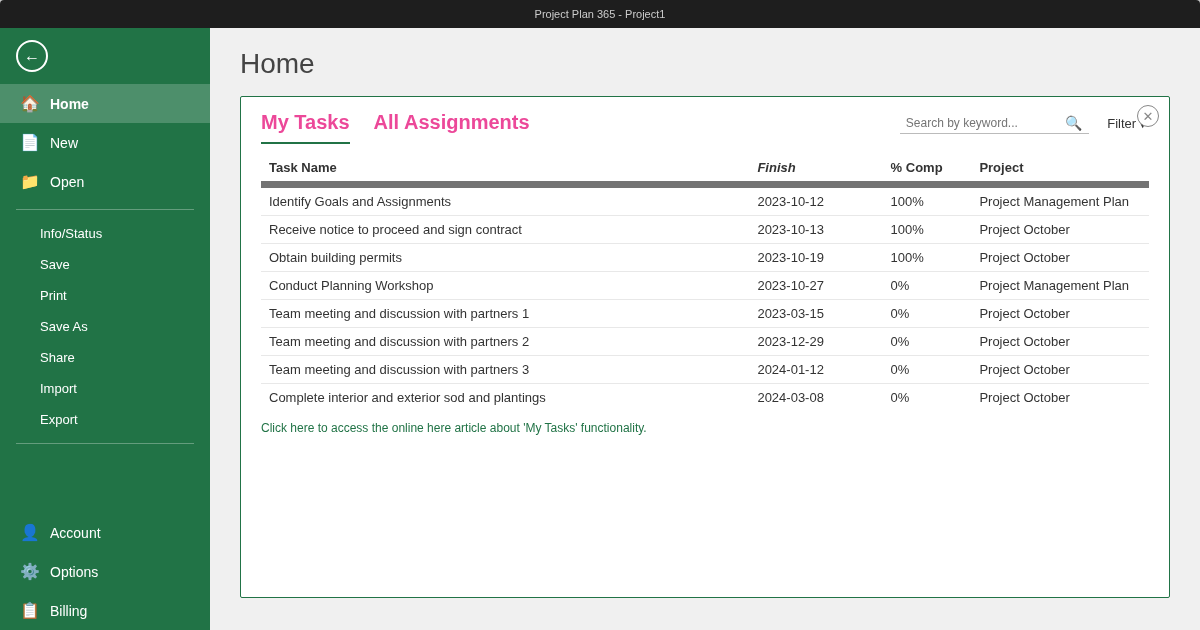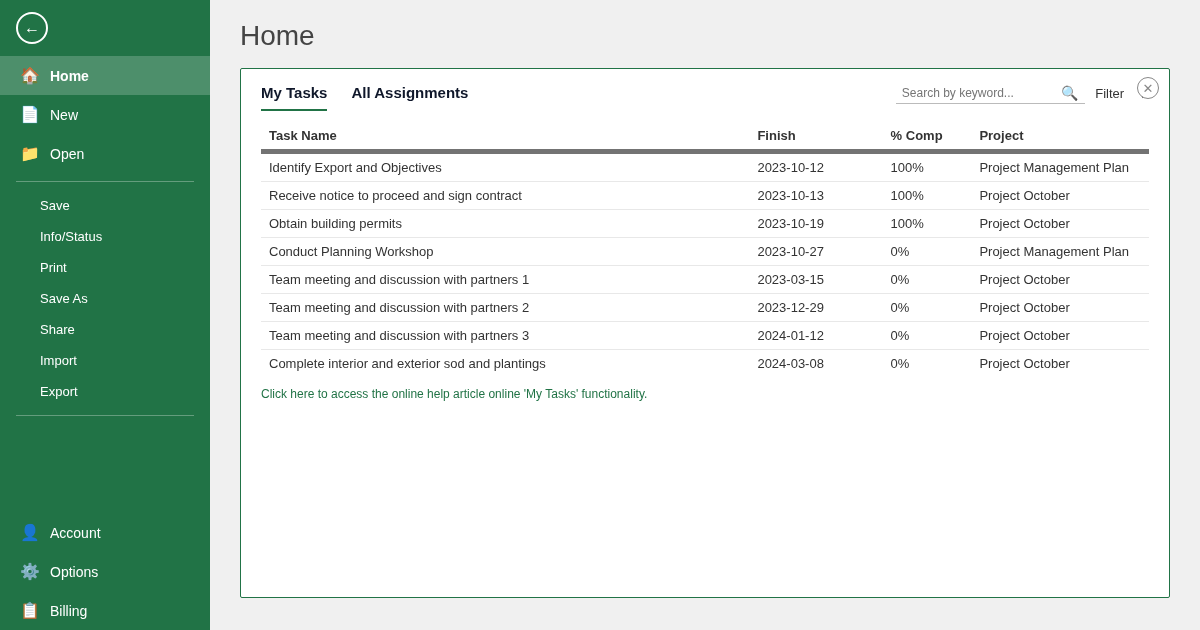--- a/index.html
+++ b/index.html
@@ -131,23 +131,23 @@
       color: #888;
       font-size: 13px;
     }
     .panel-header {
       display: flex;
       align-items: center;
       padding: 14px 20px 0 20px;
       gap: 24px;
     }
     .tab-btn {
-      font-size: 15px;
+      font-size: 20px;
       font-weight: 600;
-      color: #0f172a;
+      color: #ec4899;
       background: none;
       border: none;
       border-bottom: 2px solid transparent;
       padding: 0 0 8px 0;
       cursor: pointer;
       text-decoration: none;
     }
     .tab-btn.active {
       border-bottom: 2px solid #217346;
     }
@@ -172,70 +172,74 @@
       width: 160px;
       background: transparent;
     }
     .search-icon {
       color: #555;
       font-size: 14px;
     }
     .filter-btn {
       display: flex;
       align-items: center;
-      gap: 12px;
+      gap: 0;
       background: none;
       border: none;
       cursor: pointer;
       font-size: 13px;
       color: #333;
+      margin-left: 8px;
     }
     .panel-table {
       width: 100%;
       padding: 0 20px;
     }
     table {
       width: 100%;
       border-collapse: collapse;
       margin-top: 10px;
     }
     thead tr th {
       text-align: left;
       font-weight: 600;
       font-size: 13px;
       color: #333;
       padding: 6px 8px;
-      border-bottom: 5px solid #737373;
+      border-bottom: 7px solid #737373;
     }
     tbody tr td {
       padding: 6px 8px;
       font-size: 13px;
       color: #333;
       border-bottom: 1px solid #e8e8e8;
     }
     tbody tr:last-child td {
       border-bottom: none;
       margin-left: 12px;
     }
     .help-link {
       padding: 10px 20px;
       color: #217346;
       font-size: 12px;
       cursor: pointer;
     }
     .th-task { width: 55%; }
-    .th-finish { width: 15%; }
+    .th-finish { width: 15%; font-style: italic; }
     .th-comp { width: 10%; }
     .th-project { width: 20%; }
   </style>
 </head>
 <body>
 
 <div class="window">
 
+  <div class="title-bar">
+    <span class="title-bar-text">Project Plan 365 - Project1</span>
+  </div>
 
   <div class="app-body">
 
     <div class="sidebar">
       <div class="sidebar-back">
         <div class="back-circle">←</div>
       </div>
 
       <div class="sidebar-nav-item active">
         <span class="sidebar-icon">🏠</span>
@@ -246,24 +250,24 @@
         <span>New</span>
       </div>
       <div class="sidebar-nav-item">
         <span class="sidebar-icon">📁</span>
         <span>Open</span>
       </div>
 
       <hr class="sidebar-divider">
 
       <div class="sidebar-sub-item">
+        <span>Info/Status</span>
+      </div>
+      <div class="sidebar-sub-item">
         <span>Save</span>
-      </div>
-      <div class="sidebar-sub-item">
-        <span>Info/Status</span>
       </div>
       <div class="sidebar-sub-item">
         <span>Print</span>
       </div>
       <div class="sidebar-sub-item">
         <span>Save As</span>
       </div>
       <div class="sidebar-sub-item">
         <span>Share</span>
       </div>
@@ -320,21 +324,21 @@
             <thead>
               <tr>
                 <th class="th-task">Task Name</th>
                 <th class="th-finish">Finish</th>
                 <th class="th-comp">% Comp</th>
                 <th class="th-project">Project</th>
               </tr>
             </thead>
             <tbody id="tasks-tbody">
             <tr>
-      <td>Identify Export and Objectives</td>
+      <td>Identify Goals and Assignments</td>
       <td>2023-10-12</td>
       <td>100%</td>
       <td>Project Management Plan</td>
     </tr>
                 <tr>
       <td>Receive notice to proceed and sign contract</td>
       <td>2023-10-13</td>
       <td>100%</td>
       <td>Project October</td>
     </tr>
@@ -371,17 +375,17 @@
                 <tr>
       <td>Complete interior and exterior sod and plantings</td>
       <td>2024-03-08</td>
       <td>0%</td>
       <td>Project October</td>
     </tr>
               </tbody>
           </table>
         </div>
 
-        <div class="help-link">Click here to access the online help article online 'My Tasks' functionality.</div>
+        <div class="help-link">Click here to access the online here article about 'My Tasks' functionality.</div>
       </div>
     </div>
   </div>
 </div>
 
 </body></html>

